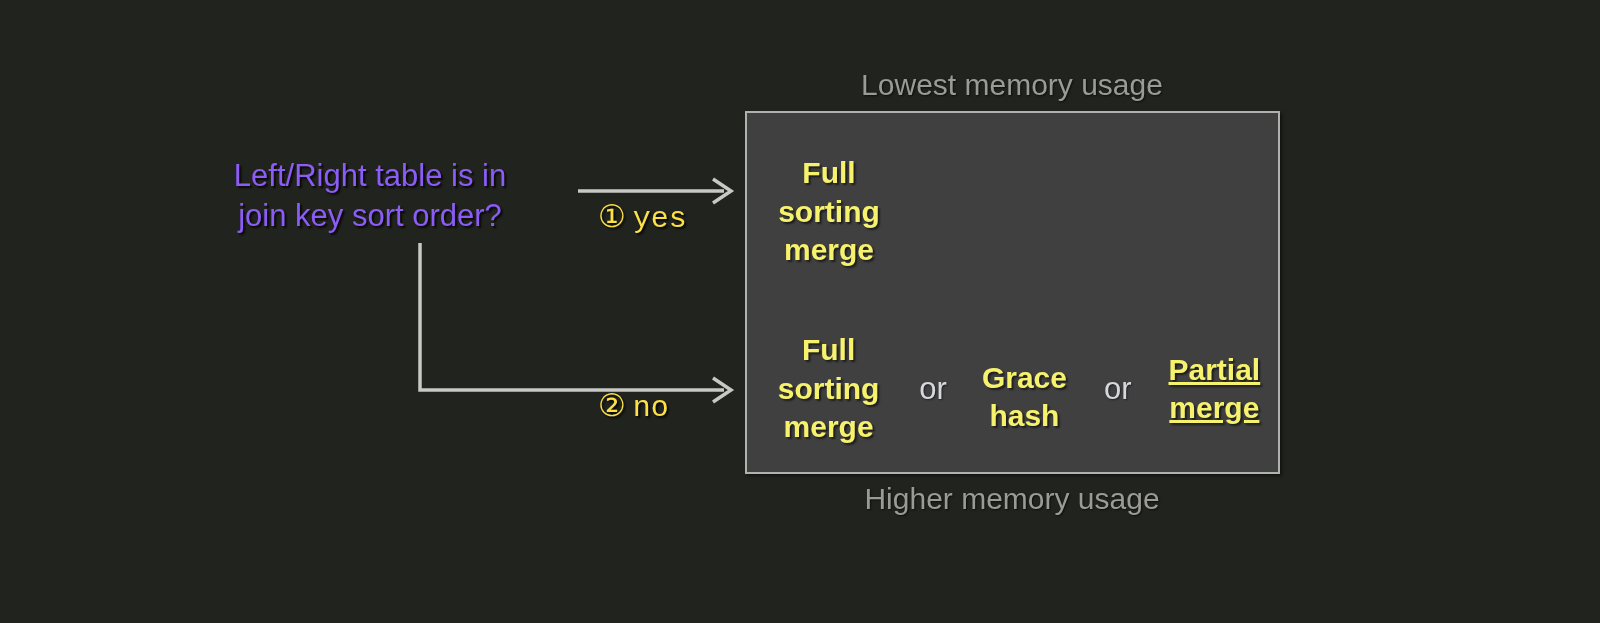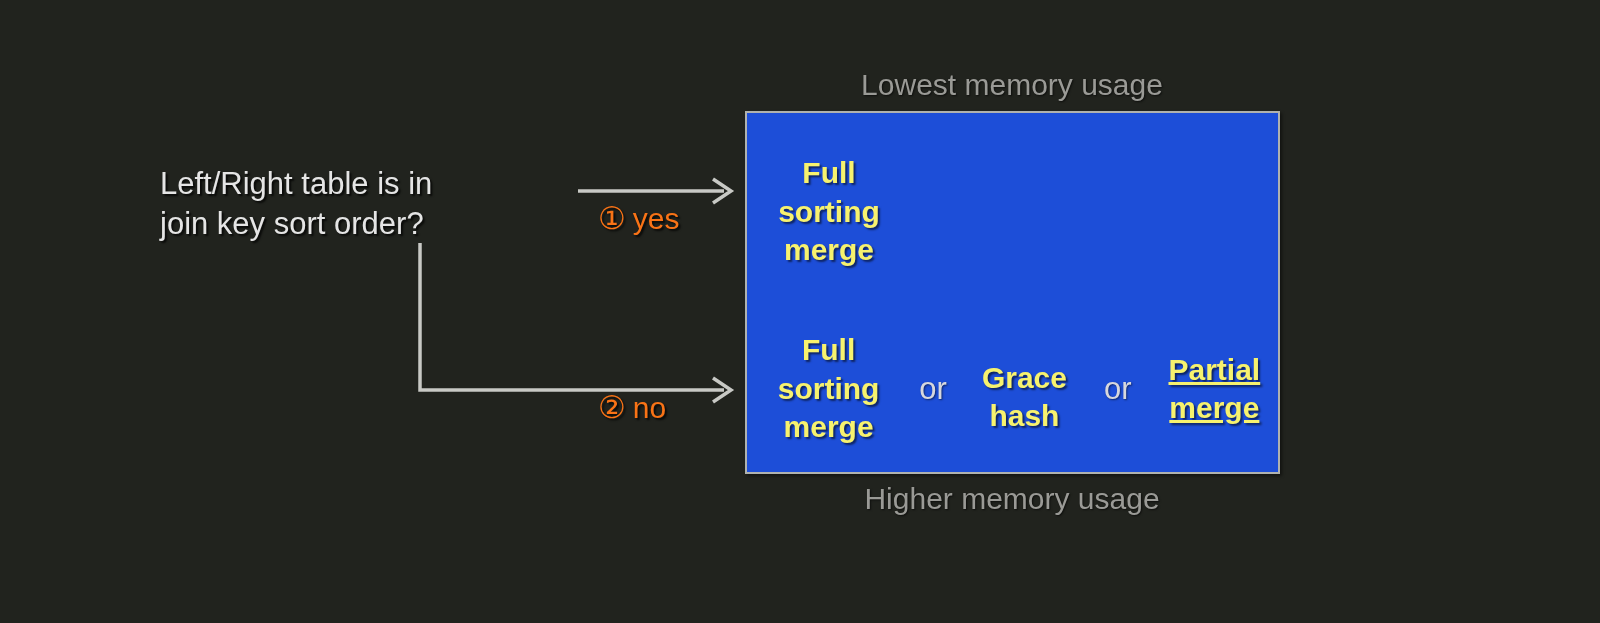--- a/index.html
+++ b/index.html
@@ -32,38 +32,39 @@
     top: 0;
     width: 1600px;
     height: 623px;
     pointer-events: none;
   }
 
   
   .question {
     position: absolute;
     left: 160px;
-    top: 164px;
+    top: 156px;
     width: 420px;
-    text-align: left;
-    color: #e5e5e5;
+    text-align: center;
+    color: #8b5cf6;
     font-size: 31px;
     line-height: 1.28;
     text-shadow: 2px 2px 2px rgba(0,0,0,0.75);
     white-space: pre-line;
   }
 
   
   .branch-label {
     position: absolute;
-    color: #f97316;
+    color: #fde047;
     font-size: 30px;
     line-height: 1;
     text-shadow: 2px 2px 2px rgba(0,0,0,0.75);
     white-space: nowrap;
+    font-family: Liberation Mono, monospace;
   }
   .branch-label .num {
     font-size: 31px;
     margin-right: 7px;
   }
   #branch-yes { left: 598px; top: 203px; }
   #branch-no  { left: 598px; top: 392px; }
 
   
   .caption {
@@ -80,21 +81,21 @@
   #caption-bottom { top: 484px; }
 
   
   #options-box {
     position: absolute;
     left: 745px;
     top: 111px;
     width: 535px;
     height: 363px;
     box-sizing: border-box;
-    background: #1d4ed8;
+    background: #404040;
     border: 2px solid #b0b2ae;
     box-shadow: 2px 2px 3px rgba(0,0,0,0.45);
   }
 
   .option-row {
     position: absolute;
     left: 0;
     width: 100%;
     display: flex;
     align-items: center;

